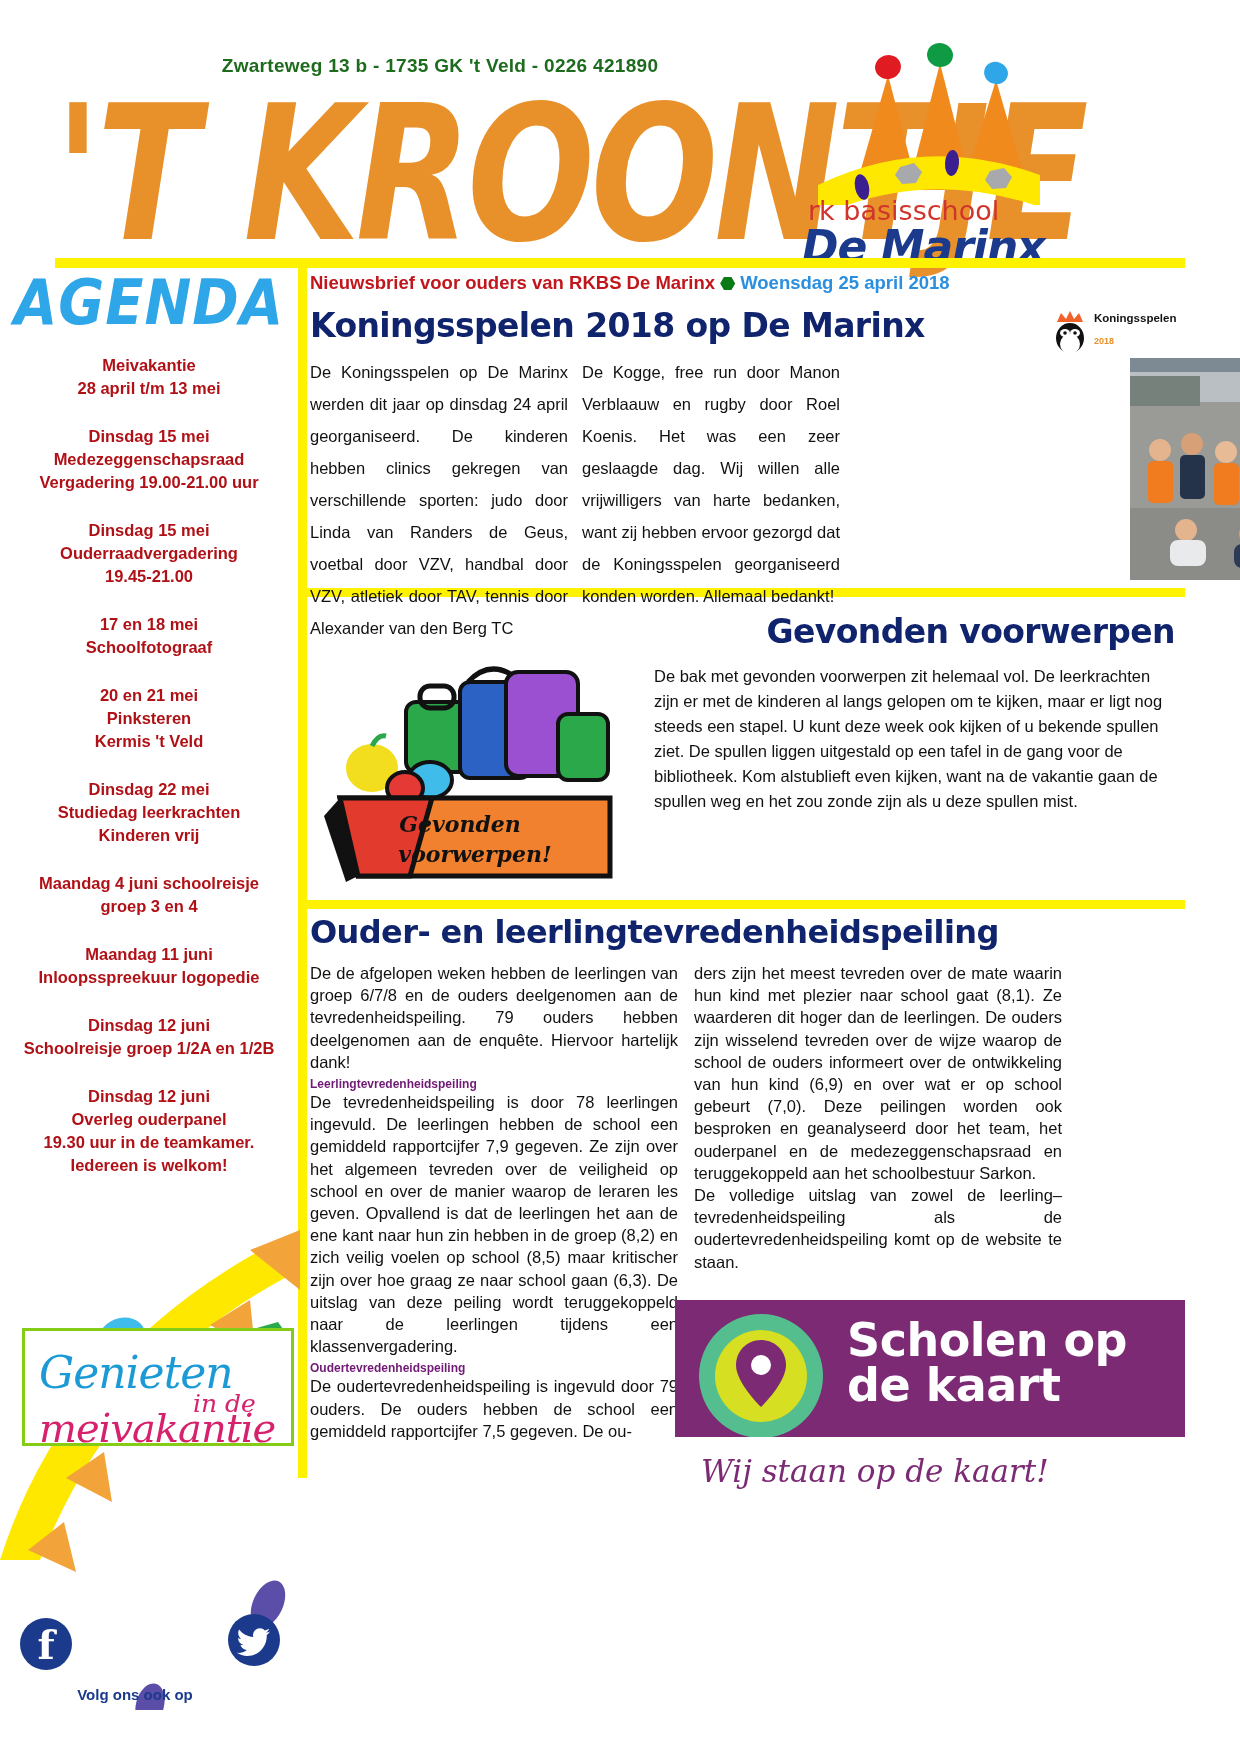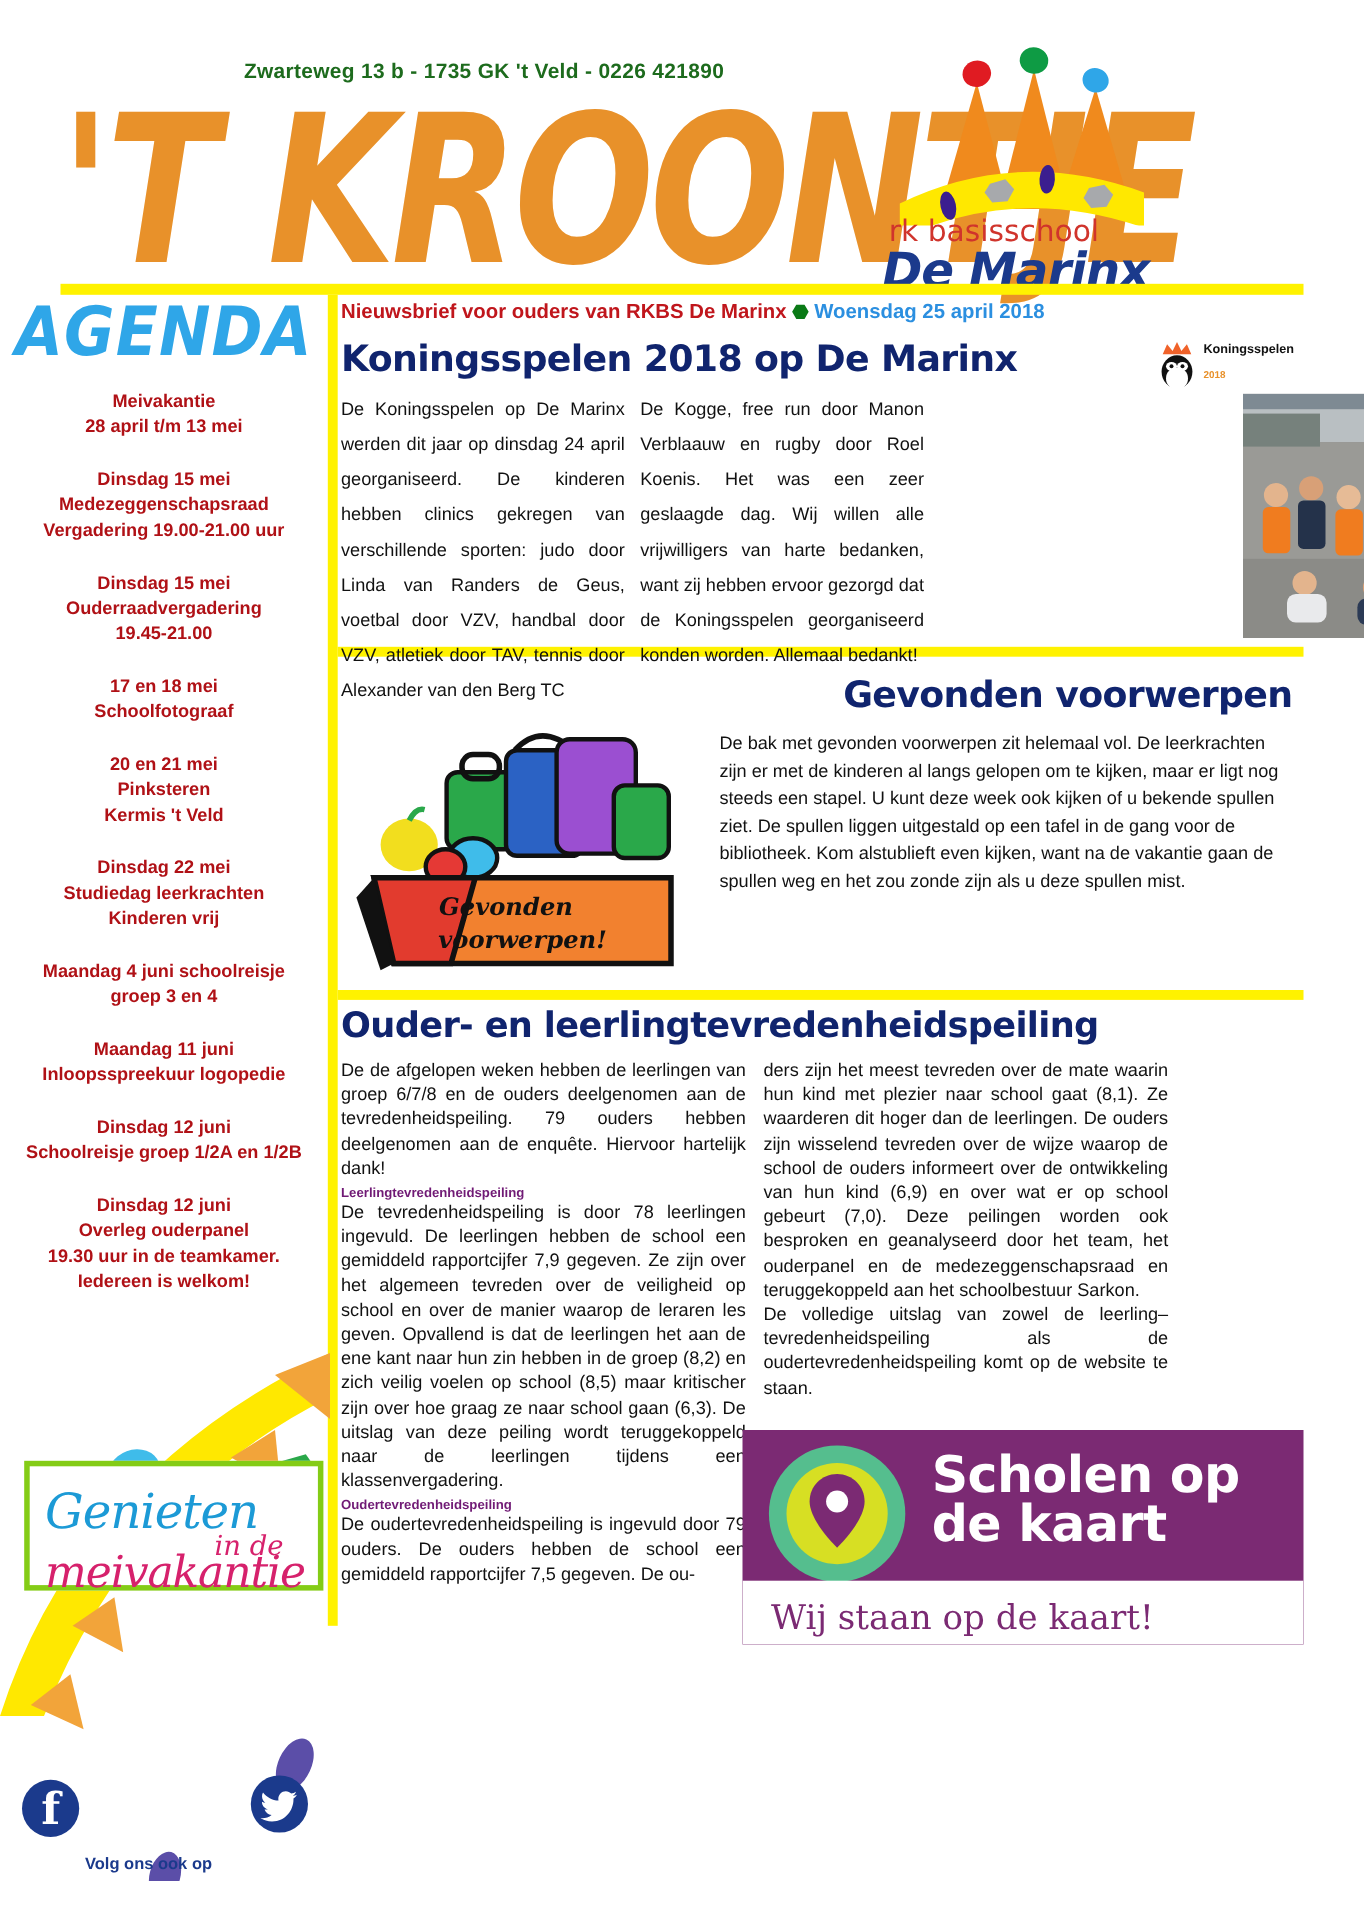--- a/index.html
+++ b/index.html
@@ -57,21 +57,21 @@
   .agenda-item {
     text-align:center; color:#B01116; font-weight:bold;
     font-size:16.5px; line-height:23px; margin-bottom:25px;
     padding:0 6px; font-family:"Liberation Sans", sans-serif;
   }
 
   
   .mei-card {
     position:absolute; left:22px; top:1328px; width:272px; height:118px;
     background:#ffffff; z-index:5;
-    border:5px solid #84cc16;
+    border:3px solid #84cc16;
   }
   .mei-genieten {
     position:absolute; left:14px; top:16px; font-size:44px; color:#1C9AD6;
     font-family:"DejaVu Serif", serif; font-style:italic; font-weight:normal;
     letter-spacing:-1px;
   }
   .mei-inde {
     position:absolute; left:168px; top:58px; font-size:25px; color:#D6216C;
     font-family:"DejaVu Serif", serif; font-style:italic;
   }
@@ -150,21 +150,21 @@
     background:#7B2A73; overflow:hidden;
   }
   .sok-text {
     position:absolute; left:172px; top:18px; width:330px;
     color:#fff; font-size:46px; font-weight:bold; line-height:45px;
     font-family:"DejaVu Sans", sans-serif; letter-spacing:-0.5px;
   }
   .sok-white { position:absolute; left:0; bottom:0; width:510px; height:58px; background:#fff; }
   .sok-slogan {
     position:absolute; left:26px; bottom:6px; width:470px;
-    color:#7B2A73; font-size:31px; 
+    color:#7B2A73; font-size:31px; font-style:italic;
     font-family:"DejaVu Serif", serif;
   }
 
   
   .ribbon { position:absolute; left:0px; top:1230px; width:300px; height:480px; z-index:1; }
 </style>
 </head>
 <body>
 
 <div class="page">

